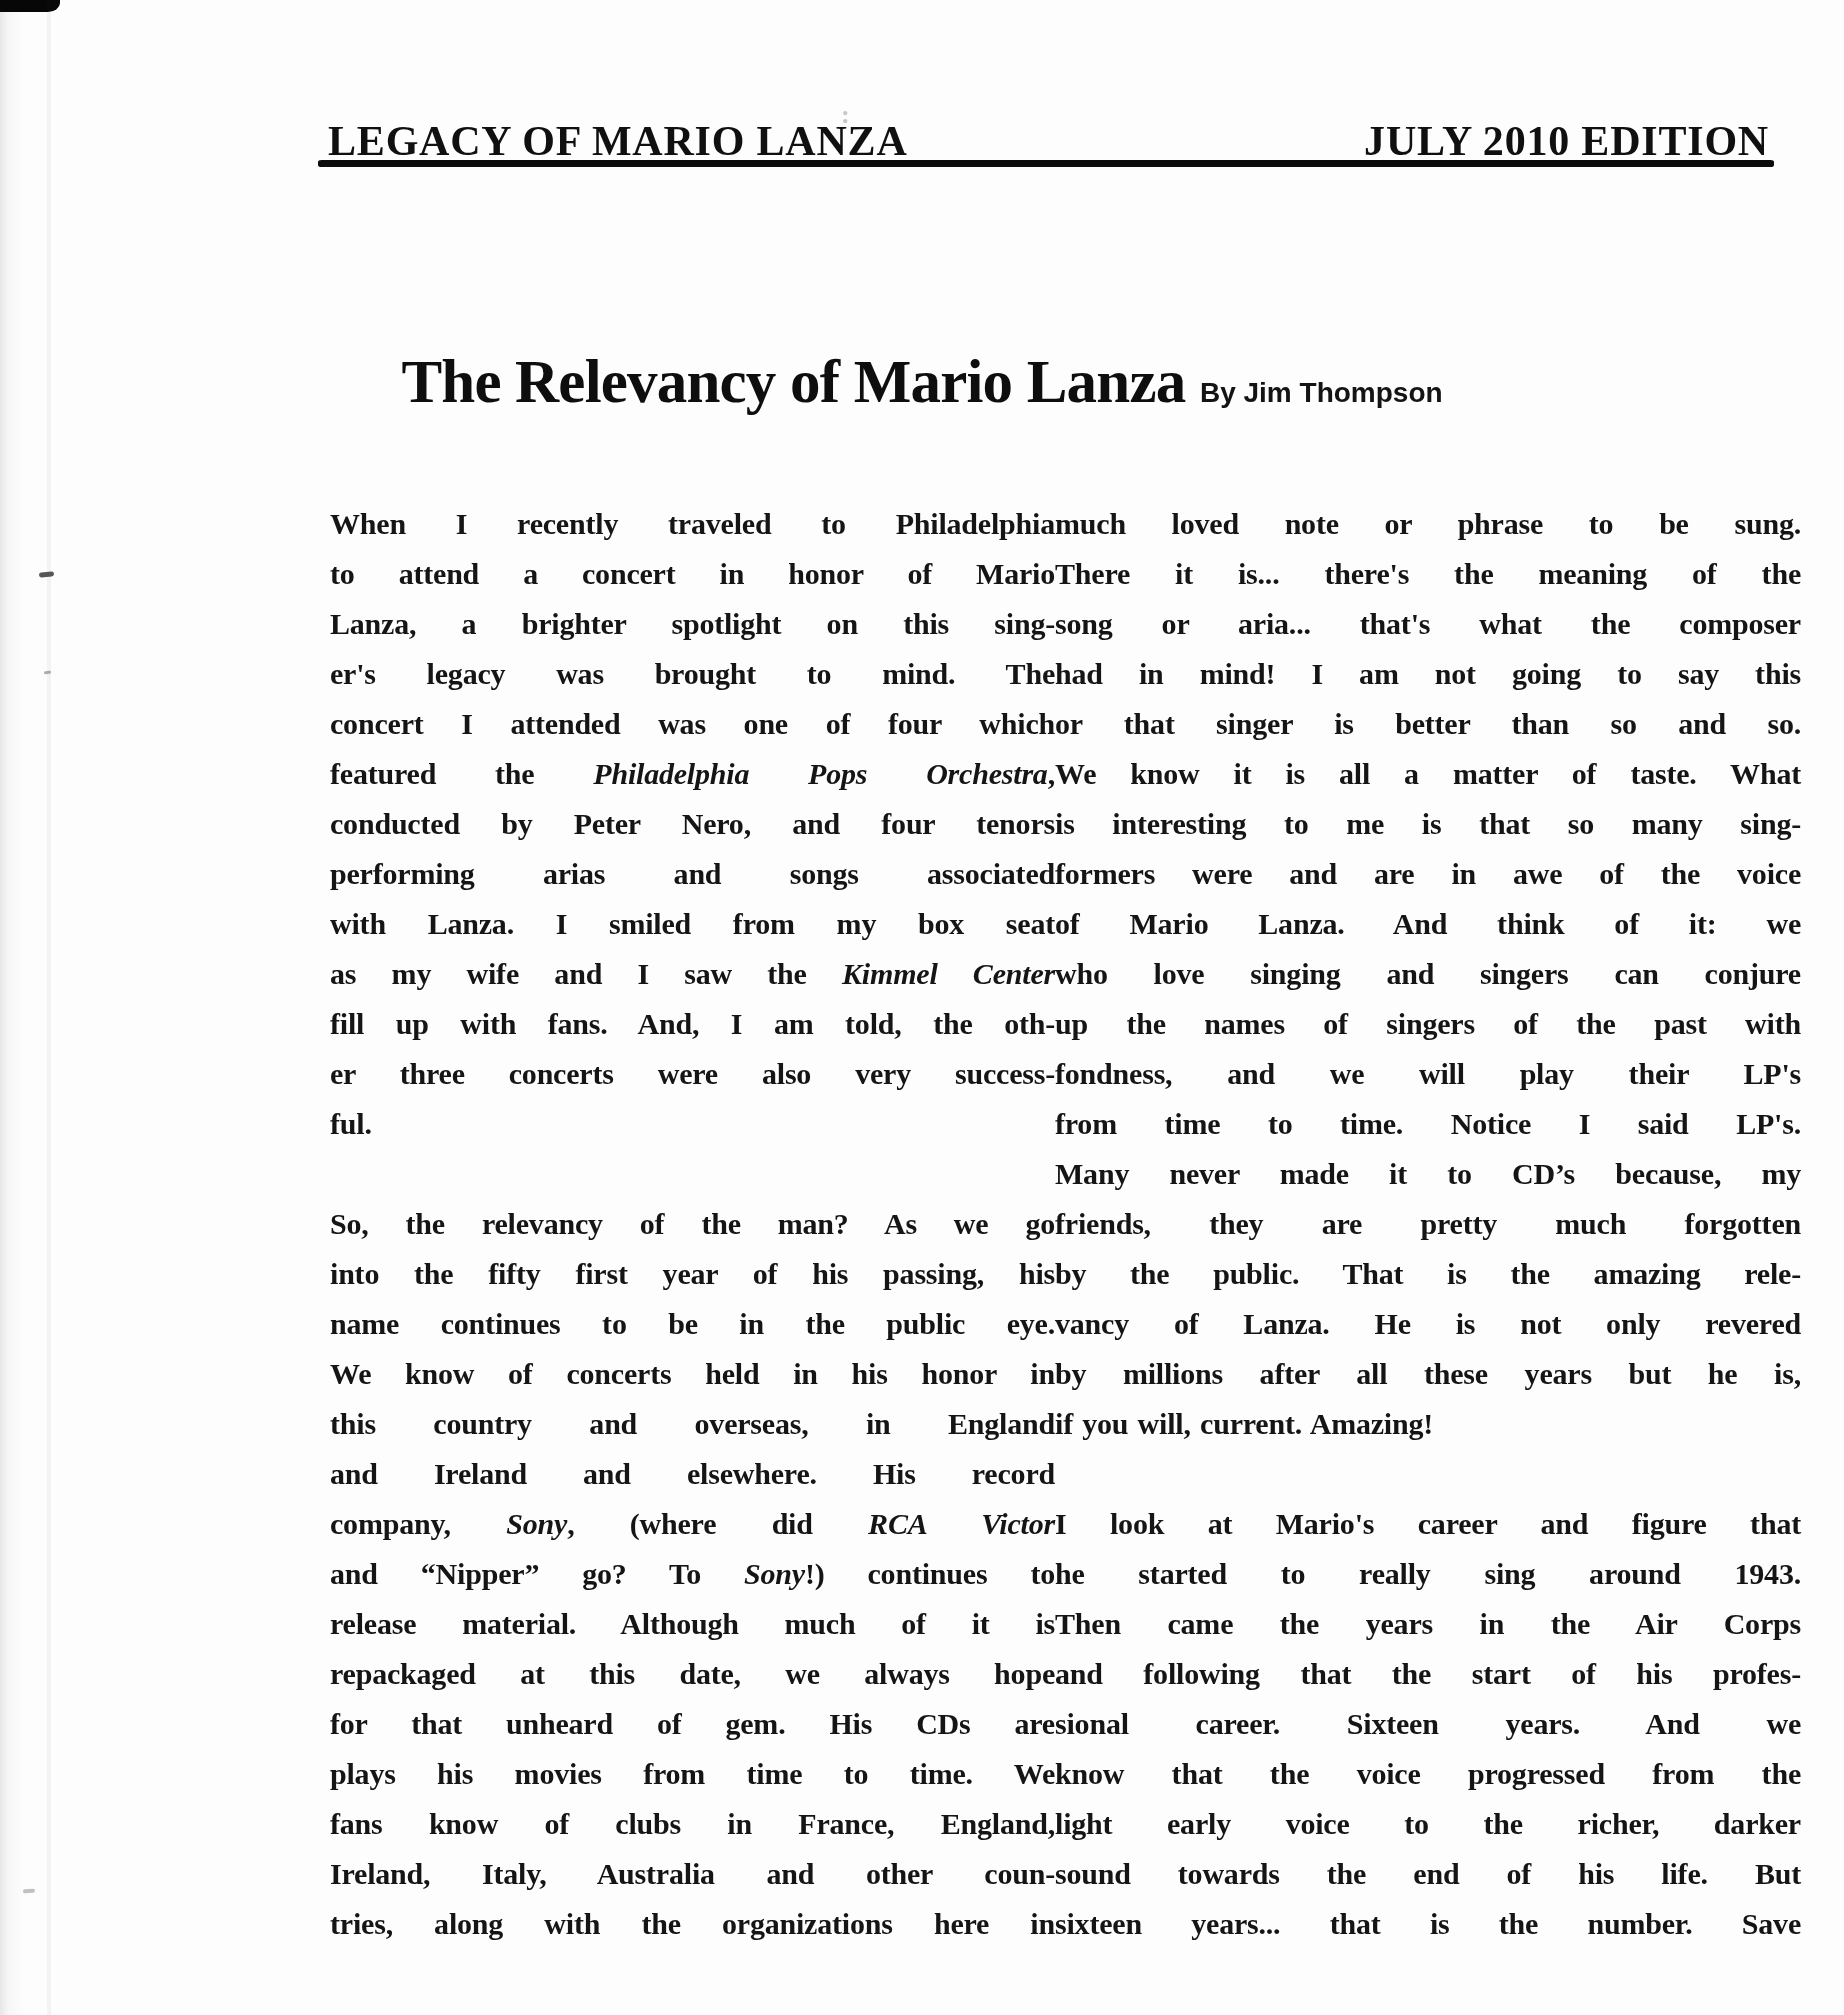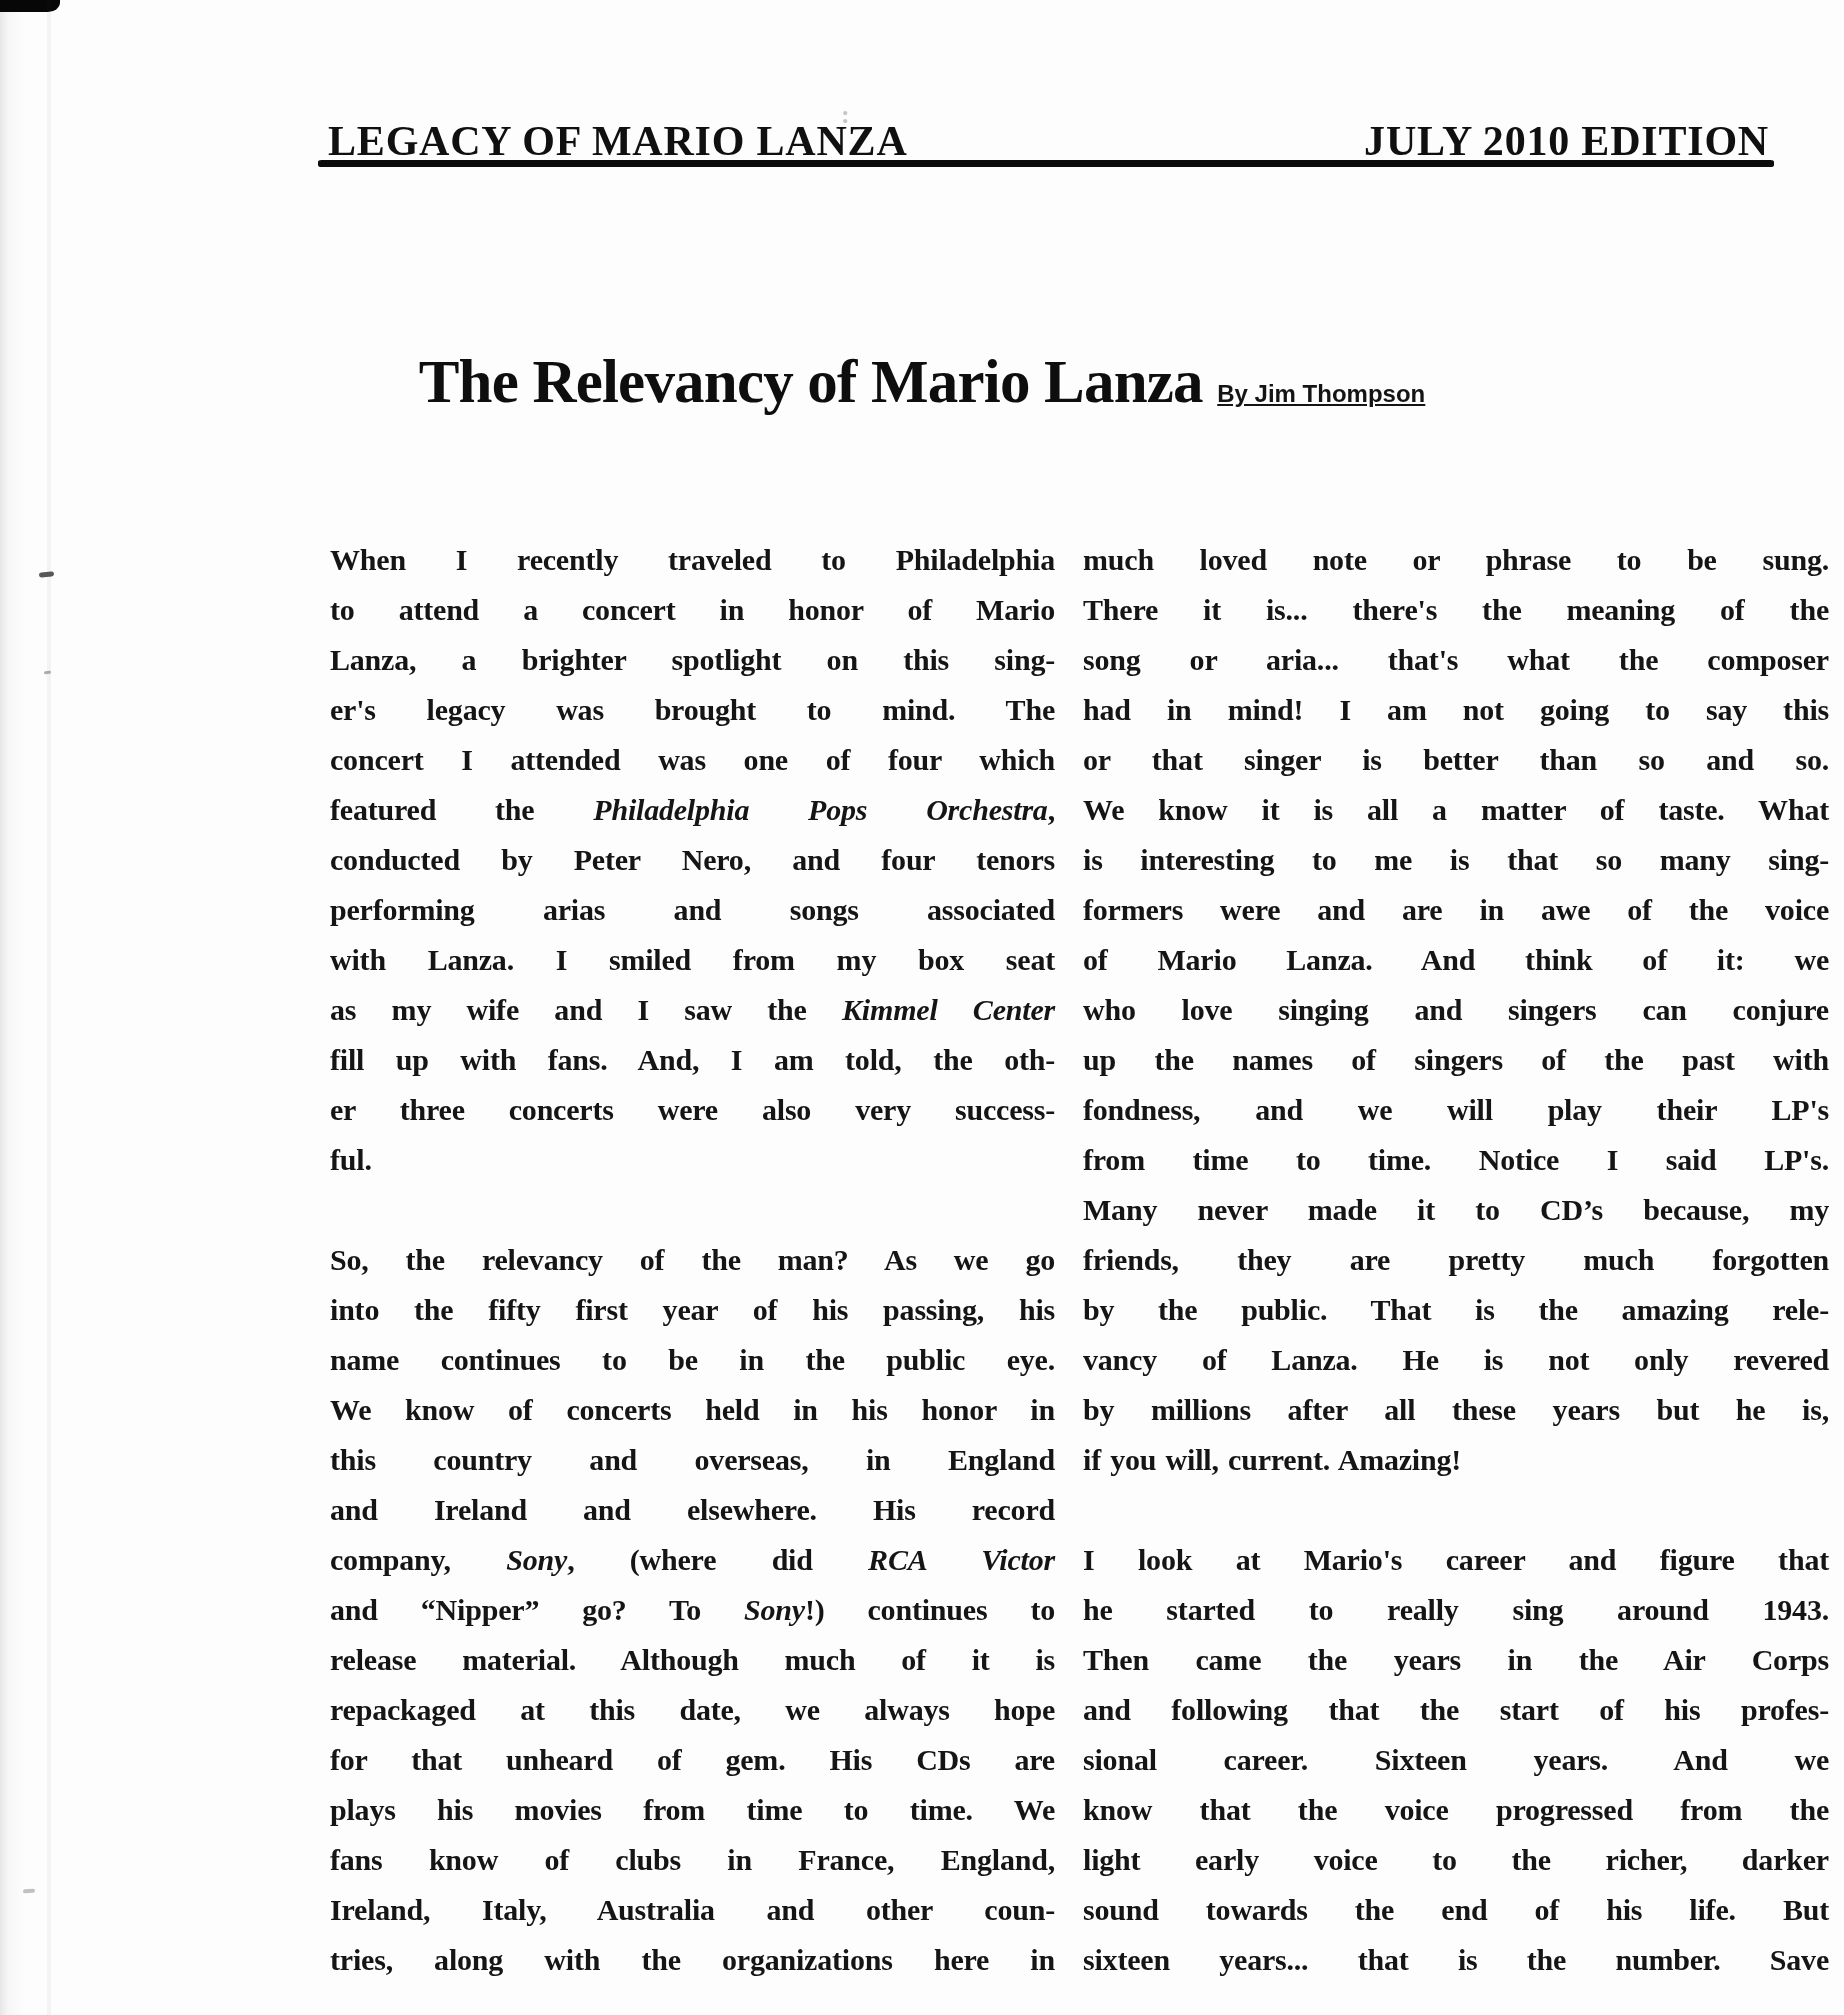--- a/index.html
+++ b/index.html
@@ -32,25 +32,25 @@
     font-size: 42px; font-weight: 700; letter-spacing: 0.8px; line-height: 1;
     color: #101010;
   }
   .rule { position: absolute; top: 160px; left: 318px; width: 1456px; height: 6.9px;
           background: #0c0c0c; border-radius: 3.6px / 2px; }
 
   
   .title { position: absolute; top: 351px; left: 0; width: 100%;
            text-align: center; margin: 0; font-weight: 700; line-height: 1; white-space: nowrap; }
   .title-main { font-size: 61px; letter-spacing: -0.8px; color: #0e0e0e; }
-  .byline { font-family: "Liberation Sans", sans-serif; font-size: 24px;
-            margin-left: 14.5px; letter-spacing: 0; color: #141414; text-decoration: underline; }
+  .byline { font-family: "Liberation Sans", sans-serif; font-size: 28px;
+            margin-left: 14.5px; letter-spacing: 0; color: #141414; }
 
   
-  .columns { position: absolute; top: 535px; left: 330px; display: flex; gap: 28px; }
+  .columns { position: absolute; top: 499px; left: 330px; display: flex; }
   .col { font-size: 30px; line-height: 50px; font-weight: 700; color: #151515; }
   .col-left  { width: 725px; }
   .col-right { width: 746px; }
   .para + .para { margin-top: 50px; }
   .line { text-align: justify; text-align-last: justify; letter-spacing: -0.2px; word-spacing: 2px; }
   .line.last { text-align-last: left; }
   .line i { font-style: italic; }
 </style>
 </head>
 <body>

